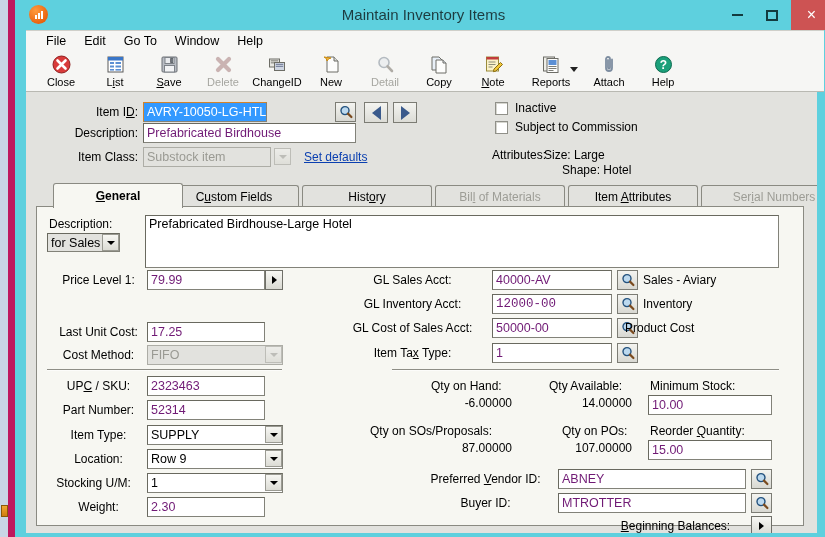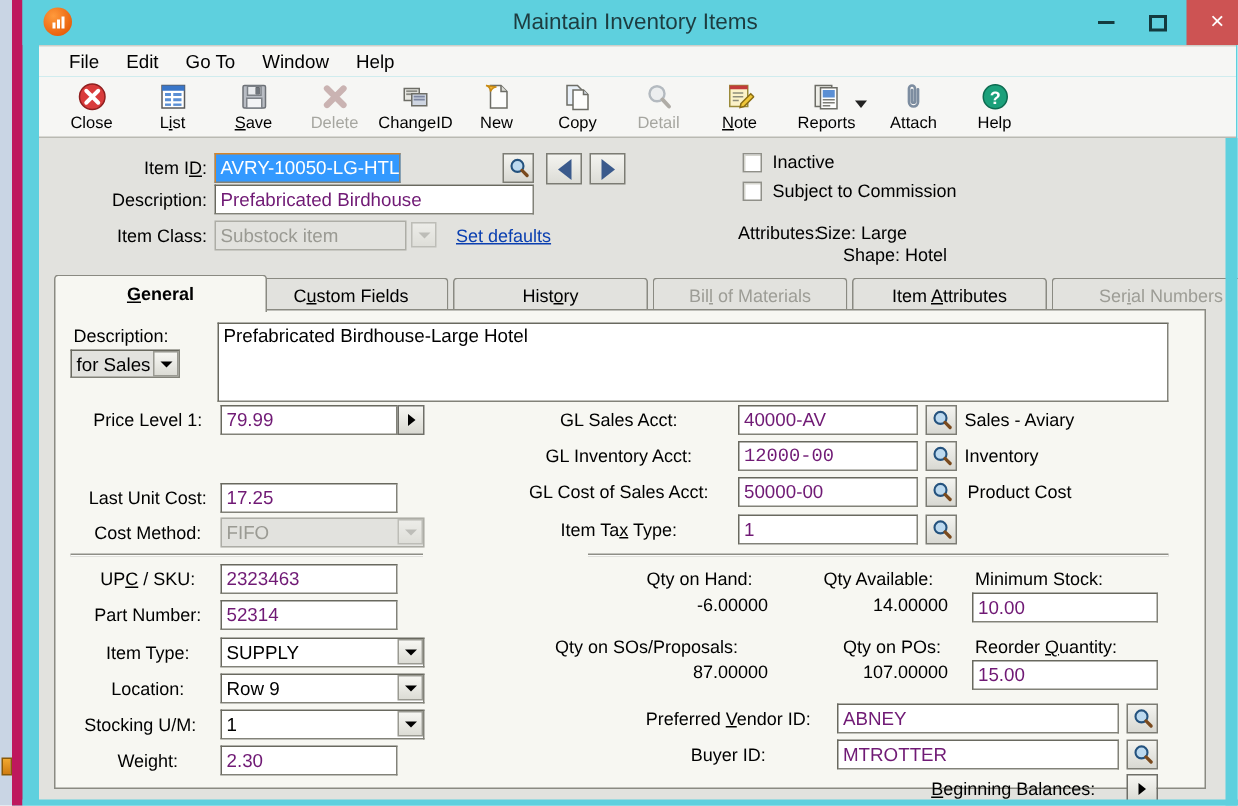--- a/index.html
+++ b/index.html
@@ -322,39 +322,39 @@
       <span class="glyph">
         <svg width="19" height="19" viewBox="0 0 19 19">
           <path d="M5 2 h7 l4 4 v11 H5 z" fill="#fdfdfc" stroke="#6d6d66"></path>
           <path d="M12 2 v4 h4" fill="#dcdcd6" stroke="#6d6d66"></path>
           <path d="M2 2 q3 1 3 4 q1.5 -3 4 -3 z" fill="#f5b53a" stroke="#c98c14"></path>
         </svg>
       </span>
       <span class="tlabel">New</span>
     </div>
 
+    <div class="tbtn disabled">
+      <span class="glyph">
+        <svg width="19" height="19" viewBox="0 0 19 19">
+          <circle cx="8" cy="7.5" r="5" fill="#d9e6f2" stroke="#4a6d91" stroke-width="1.6"></circle>
+          <path d="M11.6 11.3 L16 16" stroke="#5a452d" stroke-width="2.6" stroke-linecap="round"></path>
+        </svg>
+      </span>
+      <span class="tlabel">Detail</span>
+    </div>
+
     <div class="tbtn">
       <span class="glyph">
         <svg width="19" height="19" viewBox="0 0 19 19">
           <path d="M2 2 h7 l3 3 v10 H2 z" fill="#e9f0f8" stroke="#6d6d66"></path>
           <path d="M6 5 h7 l3 3 v10 H6 z" fill="#fdfdfc" stroke="#6d6d66"></path>
           <path d="M13 5 v3 h3" fill="#d6dde6" stroke="#6d6d66"></path>
         </svg>
       </span>
       <span class="tlabel">Copy</span>
-    </div>
-
-    <div class="tbtn disabled">
-      <span class="glyph">
-        <svg width="19" height="19" viewBox="0 0 19 19">
-          <circle cx="8" cy="7.5" r="5" fill="#d9e6f2" stroke="#4a6d91" stroke-width="1.6"></circle>
-          <path d="M11.6 11.3 L16 16" stroke="#5a452d" stroke-width="2.6" stroke-linecap="round"></path>
-        </svg>
-      </span>
-      <span class="tlabel">Detail</span>
     </div>
 
     <div class="tbtn">
       <span class="glyph">
         <svg width="19" height="19" viewBox="0 0 19 19">
           <rect x="2.5" y="2" width="12" height="14" fill="#fbf2c8" stroke="#9a8b3a"></rect>
           <rect x="2.5" y="2" width="12" height="2.5" fill="#c23b3b"></rect>
           <g stroke="#8d8d7a" stroke-width="1">
               <path d="M4.5 7 h7"></path>
               <path d="M4.5 9.5 h7"></path>
@@ -436,21 +436,21 @@
       <div class="chk-label" style="left:489px; top:9px;">Inactive</div>
       <div class="chk" style="left:469px; top:29px;"></div>
       <div class="chk-label" style="left:489px; top:28px;">Subject to Commission</div>
 
       <div class="attr-text" style="left:466px; top:56px;">Attributes:</div>
       <div class="attr-text" style="left:518px; top:56px;">Size: Large</div>
       <div class="attr-text" style="left:536px; top:71px;">Shape: Hotel</div>
     </div>
 
     <div id="tabstrip">
-      <div class="tab active" style="left:0px;   width:142px;">
+      <div class="tab active" style="left:17px;   width:130px;">
           <span><u>G</u>eneral</span>
         </div>
       <div class="tab" style="left:133px; width:130px;">
           <span>C<u>u</u>stom Fields</span>
         </div>
       <div class="tab" style="left:266px; width:130px;">
           <span>Hist<u>o</u>ry</span>
         </div>
       <div class="tab dis" style="left:399px; width:130px;">
           <span>Bil<u>l</u> of Materials</span>
@@ -508,21 +508,21 @@
       <div class="lbl" style="left:606px; top:90px;">Inventory</div>
 
       <div class="lbl right" style="left:300px; top:114px; width:151px;">GL Cost of Sales Acct:</div>
       <div class="field" style="left:455px; top:111px; width:120px; height:20px;">50000-00</div>
       <div class="lookup-btn" style="left:580px; top:111px;">
         <svg width="14" height="14" viewBox="0 0 14 14">
           <circle cx="6" cy="5.6" r="4" fill="#bcd9ef" stroke="#24527e" stroke-width="1.4"></circle>
           <path d="M9 8.6 L12.4 12" stroke="#7a4a1e" stroke-width="2.2" stroke-linecap="round"></path>
         </svg>
       </div>
-      <div class="lbl" style="left:608px; top:114px;">Product Cost</div>
+      <div class="lbl" style="left:588px; top:114px;">Product Cost</div>
 
       <div class="lbl right" style="left:300px; top:139px; width:151px;">Item Ta<u>x</u> Type:</div>
       <div class="field" style="left:455px; top:136px; width:120px; height:20px;">1</div>
       <div class="lookup-btn" style="left:580px; top:136px;">
         <svg width="14" height="14" viewBox="0 0 14 14">
           <circle cx="6" cy="5.6" r="4" fill="#bcd9ef" stroke="#24527e" stroke-width="1.4"></circle>
           <path d="M9 8.6 L12.4 12" stroke="#7a4a1e" stroke-width="2.2" stroke-linecap="round"></path>
         </svg>
       </div>
 

